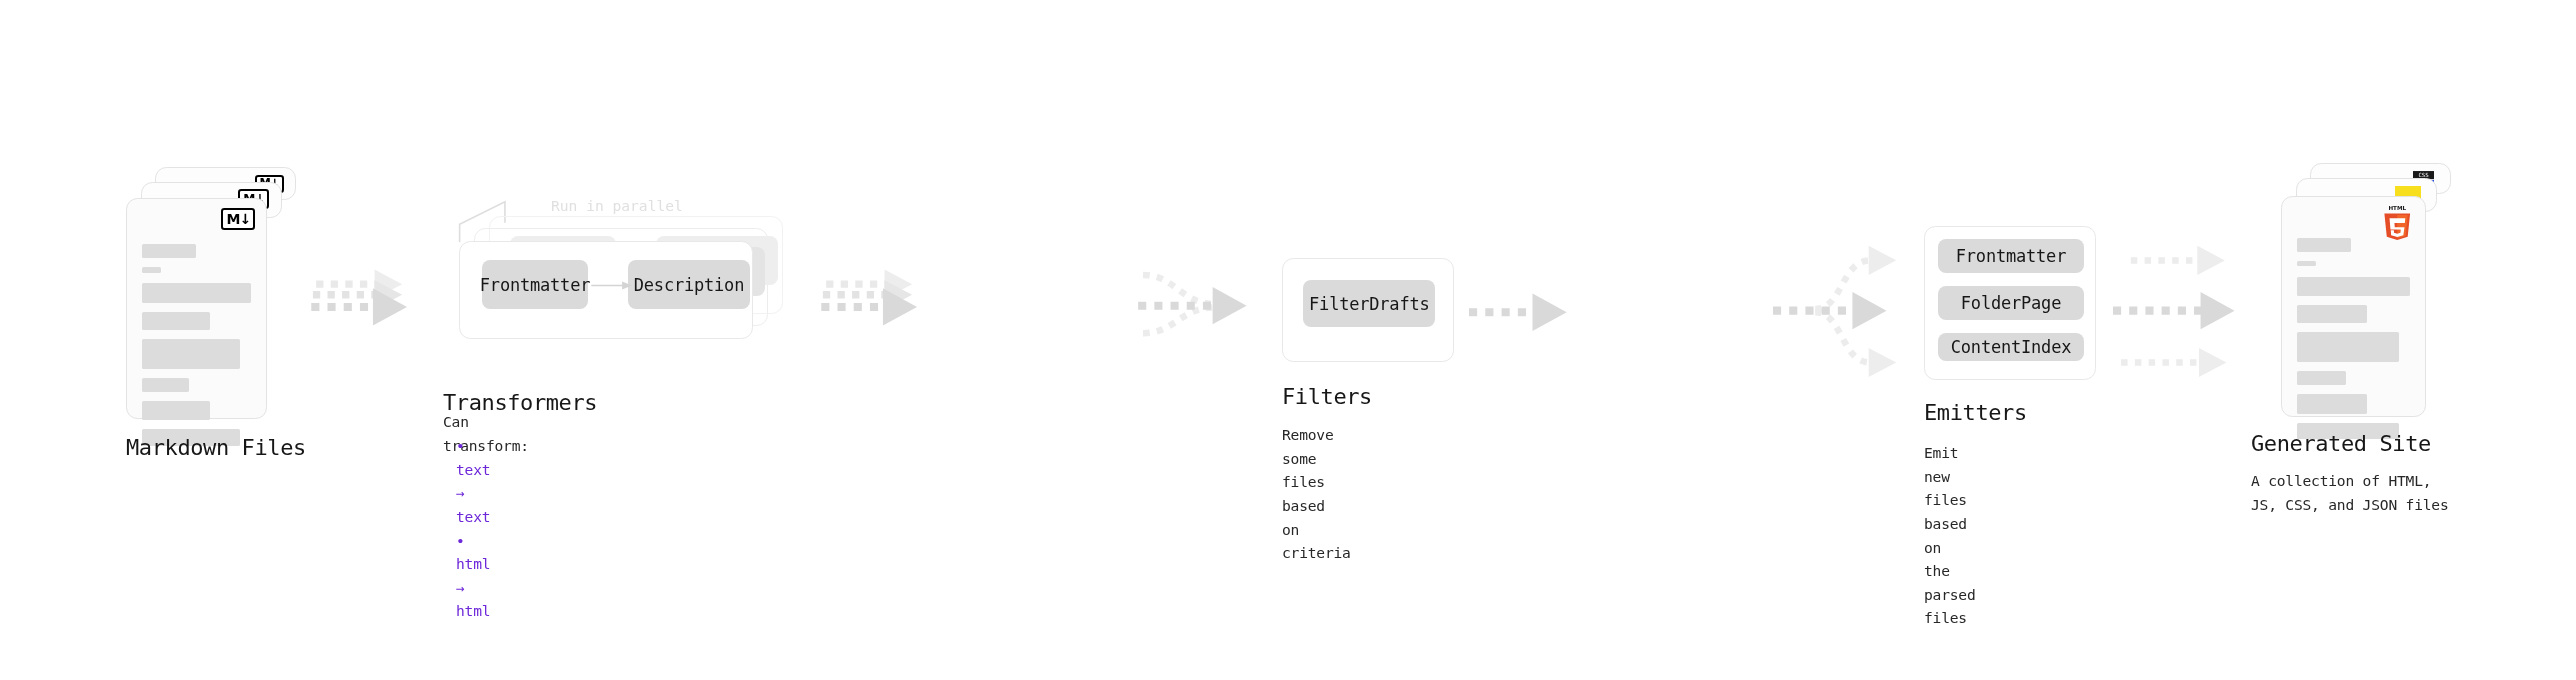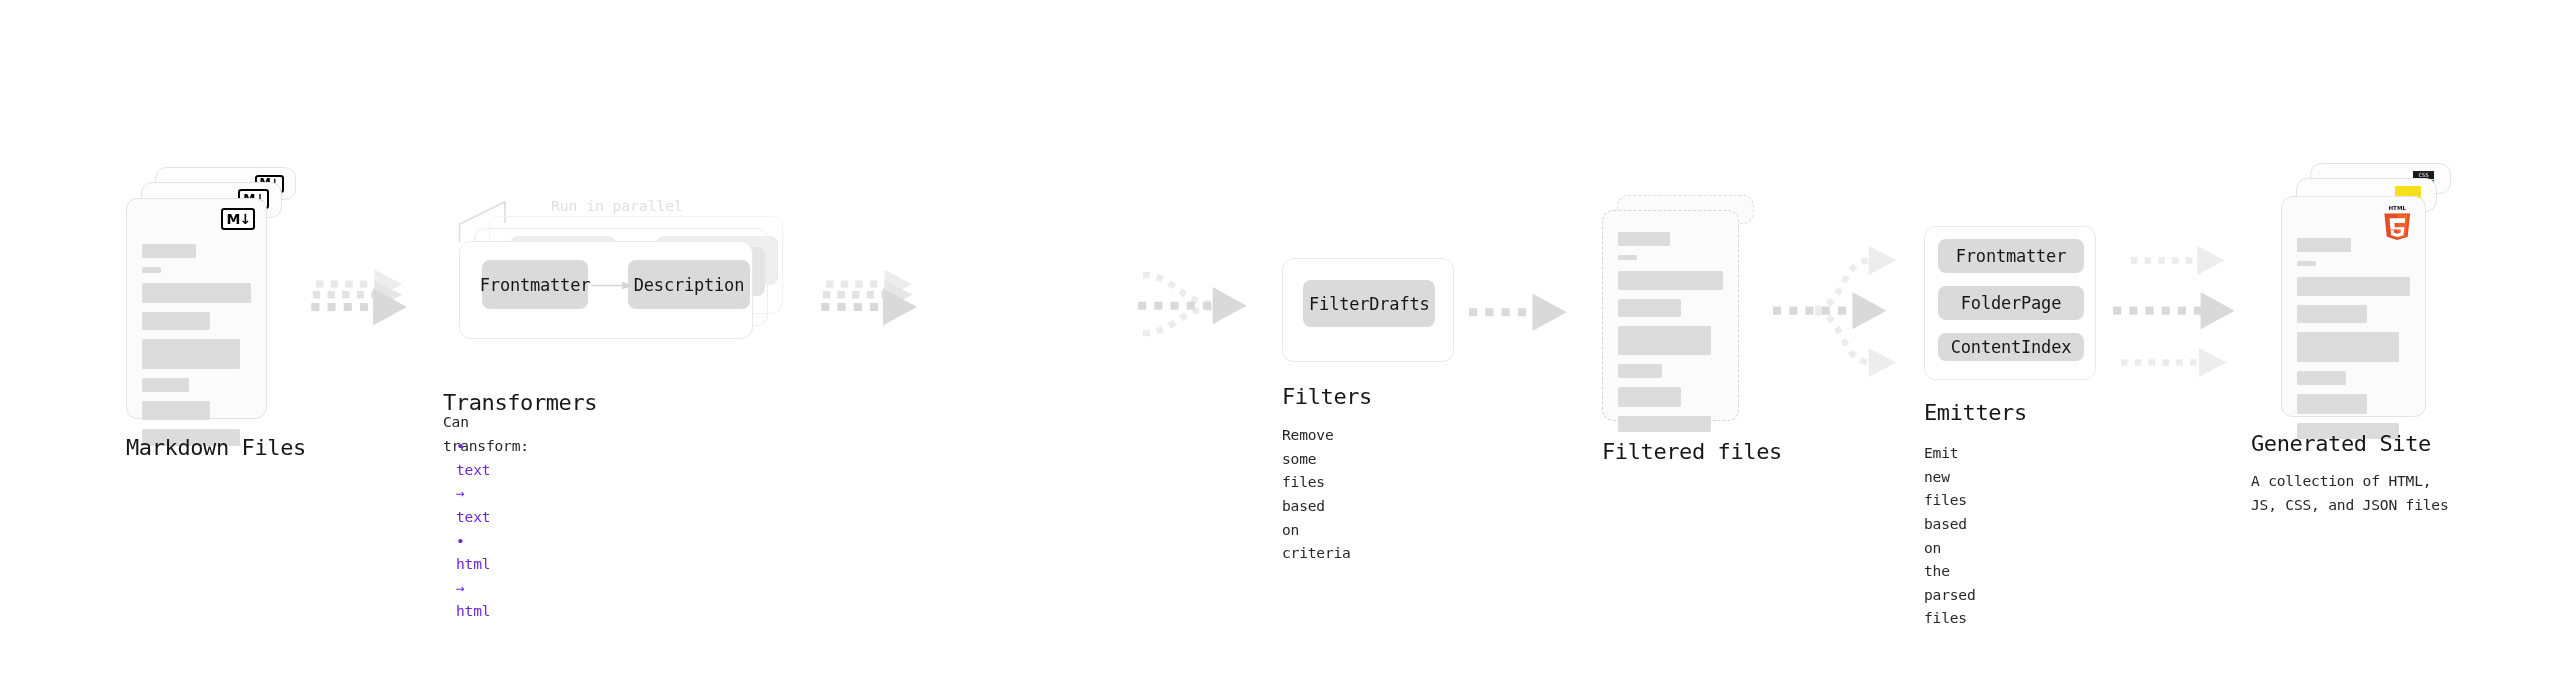--- a/index.html
+++ b/index.html
@@ -283,38 +283,20 @@
 on criteria</div>
   </div>
 
   <div class="conn" style="left:1469px; top:291px;">
     <svg width="114" height="49" viewBox="0 0 140 60">
       <line x1="0" y1="26" x2="86" y2="26" stroke="#d9d9d9" stroke-width="10" stroke-dasharray="10 10"></line>
       <polygon points="78,3 120,26 78,49" fill="#d9d9d9"></polygon>
     </svg>
   </div>
 
-  <div class="stage" style="left:1602px; top:195px;">
-    <div class="doc-stack" style="width:171px;height:228px;">
-      <div class="doc dashed" style="left:14.6px; top:0px; width:137px; height:29px; border-color:#e0e0e0;"></div>
-      <div class="doc dashed" style="left:0px; top:14.6px; width:137px; height:211px;">
-        <div class="doc-body" style="left:14.6px; right:14.6px; top:21px;">
-          <div class="line" style="width:52px;height:14px;"></div>
-          <div class="line" style="width:19.5px;height:5.7px;margin-bottom:10.6px;"></div>
-          <div class="line" style="width:100%;height:19.5px;"></div>
-          <div class="line" style="width:60%;height:18px;"></div>
-          <div class="line" style="width:88%;height:29px;"></div>
-          <div class="line" style="width:42%;height:14px;"></div>
-          <div class="line" style="width:60%;height:19.5px;"></div>
-          <div class="line" style="width:88%;height:16.3px;"></div>
-        </div>
-      </div>
-    </div>
-    <div class="caption-title" style="left:0px; top:244px;">Filtered files</div>
-  </div>
 
   <div class="conn" style="left:1773px; top:234px;">
     <svg width="150" height="163" viewBox="0 0 185 200">
       <path d="M52,92 C86,92 84,32 120,32" stroke="#ececec" stroke-width="8" stroke-dasharray="8 9" fill="none"></path>
       <polygon points="118,14 152,32 118,50" fill="#ededed"></polygon>
       <path d="M52,96 C86,96 84,158 120,158" stroke="#ececec" stroke-width="8" stroke-dasharray="8 9" fill="none"></path>
       <polygon points="118,140 152,158 118,176" fill="#ededed"></polygon>
       <line x1="0" y1="94" x2="106" y2="94" stroke="#d9d9d9" stroke-width="10" stroke-dasharray="10 10"></line>
       <polygon points="98,71 140,94 98,117" fill="#d9d9d9"></polygon>
     </svg>

